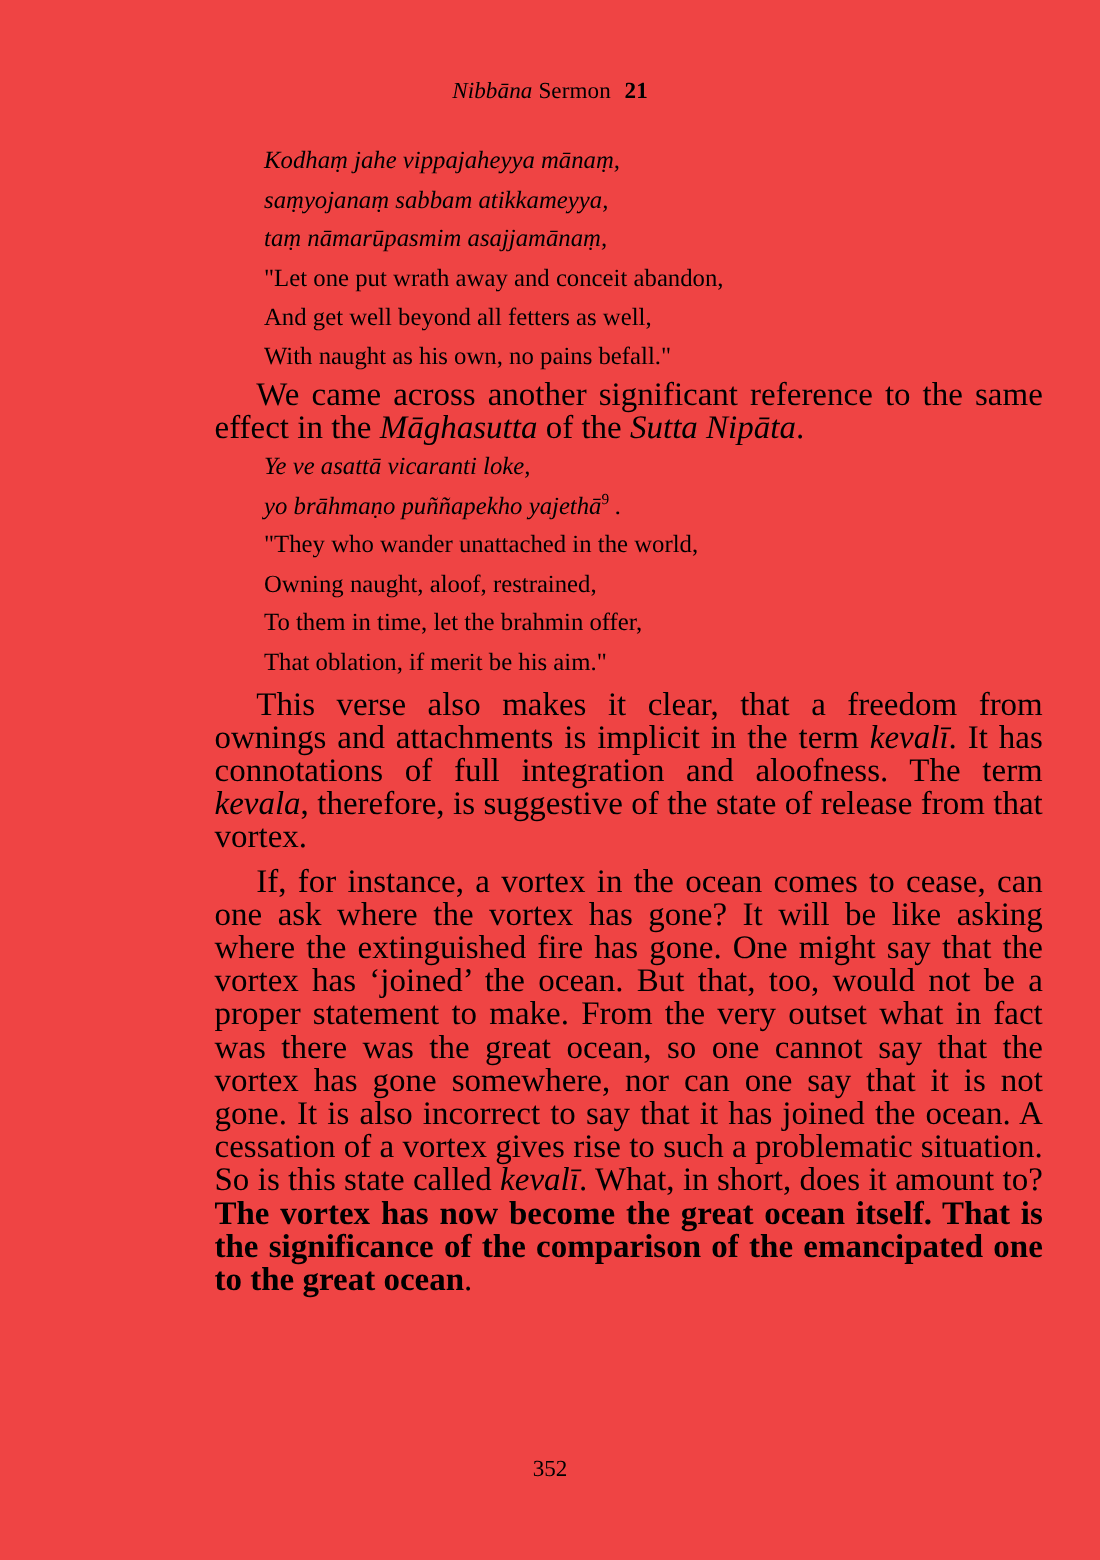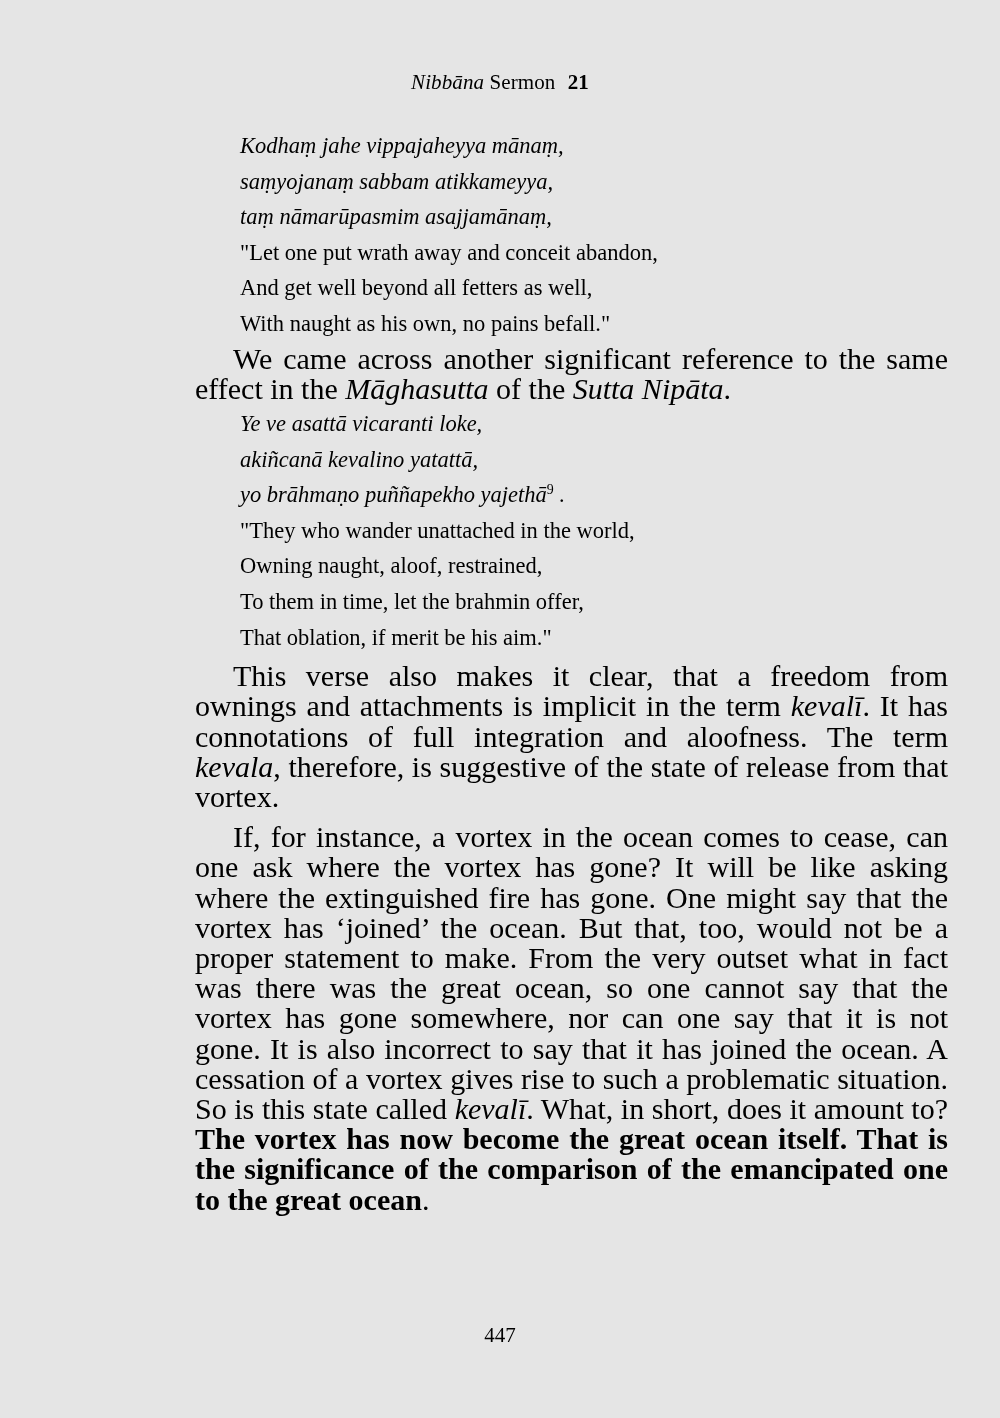--- a/index.html
+++ b/index.html
@@ -6,21 +6,21 @@
   html, body {
     margin: 0;
     padding: 0;
     background: #ffffff;
   }
   .page {
     position: relative;
     width: 1000px;
     height: 1418px;
     margin: 0 auto;
-    background: #e5e5e5;
+    background: #ef4444;
     color: #000000;
     font-family: "Liberation Serif", "DejaVu Serif", serif;
     overflow: hidden;
   }
 
   
   .running-head {
     position: absolute;
     top: 72px;
     left: 0;
@@ -120,36 +120,35 @@
     </ul>
 
     <div class="gap-sm"></div>
 
     <p class="prose"><span>We came across another significant reference to the same effect in the </span><i class="term">Māghasutta</i><span> of the </span><i class="term">Sutta Nipāta</i><span>.</span></p>
 
     <div class="gap-sm"></div>
 
     <ul class="verse pali">
       <li>Ye ve asattā vicaranti loke,</li>
-      <li>akiñcanā kevalino yatattā,</li>
       <li><span>yo brāhmaṇo puññapekho yajethā</span><sup class="fn">9</sup><span> .</span></li>
     </ul>
 
     <ul class="verse trans">
       <li>"They who wander unattached in the world,</li>
       <li>Owning naught, aloof, restrained,</li>
       <li>To them in time, let the brahmin offer,</li>
       <li>That oblation, if merit be his aim."</li>
     </ul>
 
     <div class="gap-md"></div>
 
     <p class="prose"><span>This verse also makes it clear, that a freedom from ownings and attachments is implicit in the term </span><i class="term">kevalī</i><span>. It has connotations of full integration and aloofness. The term </span><i class="term">kevala</i><span>, therefore, is suggestive of the state of release from that vortex.</span></p>
 
     <div class="gap-lg"></div>
 
     <p class="prose"><span>If, for instance, a vortex in the ocean comes to cease, can one ask where the vortex has gone? It will be like asking where the extinguished fire has gone. One might say that the vortex has ‘joined’ the ocean. But that, too, would not be a proper statement to make. From the very outset what in fact was there was the great ocean, so one cannot say that the vortex has gone somewhere, nor can one say that it is not gone. It is also incorrect to say that it has joined the ocean. A cessation of a vortex gives rise to such a problematic situation. So is this state called </span><i class="term">kevalī</i><span>. What, in short, does it amount to? </span><b class="emph">The vortex has now become the great ocean itself. That is the significance of the comparison of the emancipated one to the great ocean</b><span>.</span></p>
 
   </div>
 
-  <div class="folio">447</div>
+  <div class="folio">352</div>
 
 </div>
 
 </body></html>

